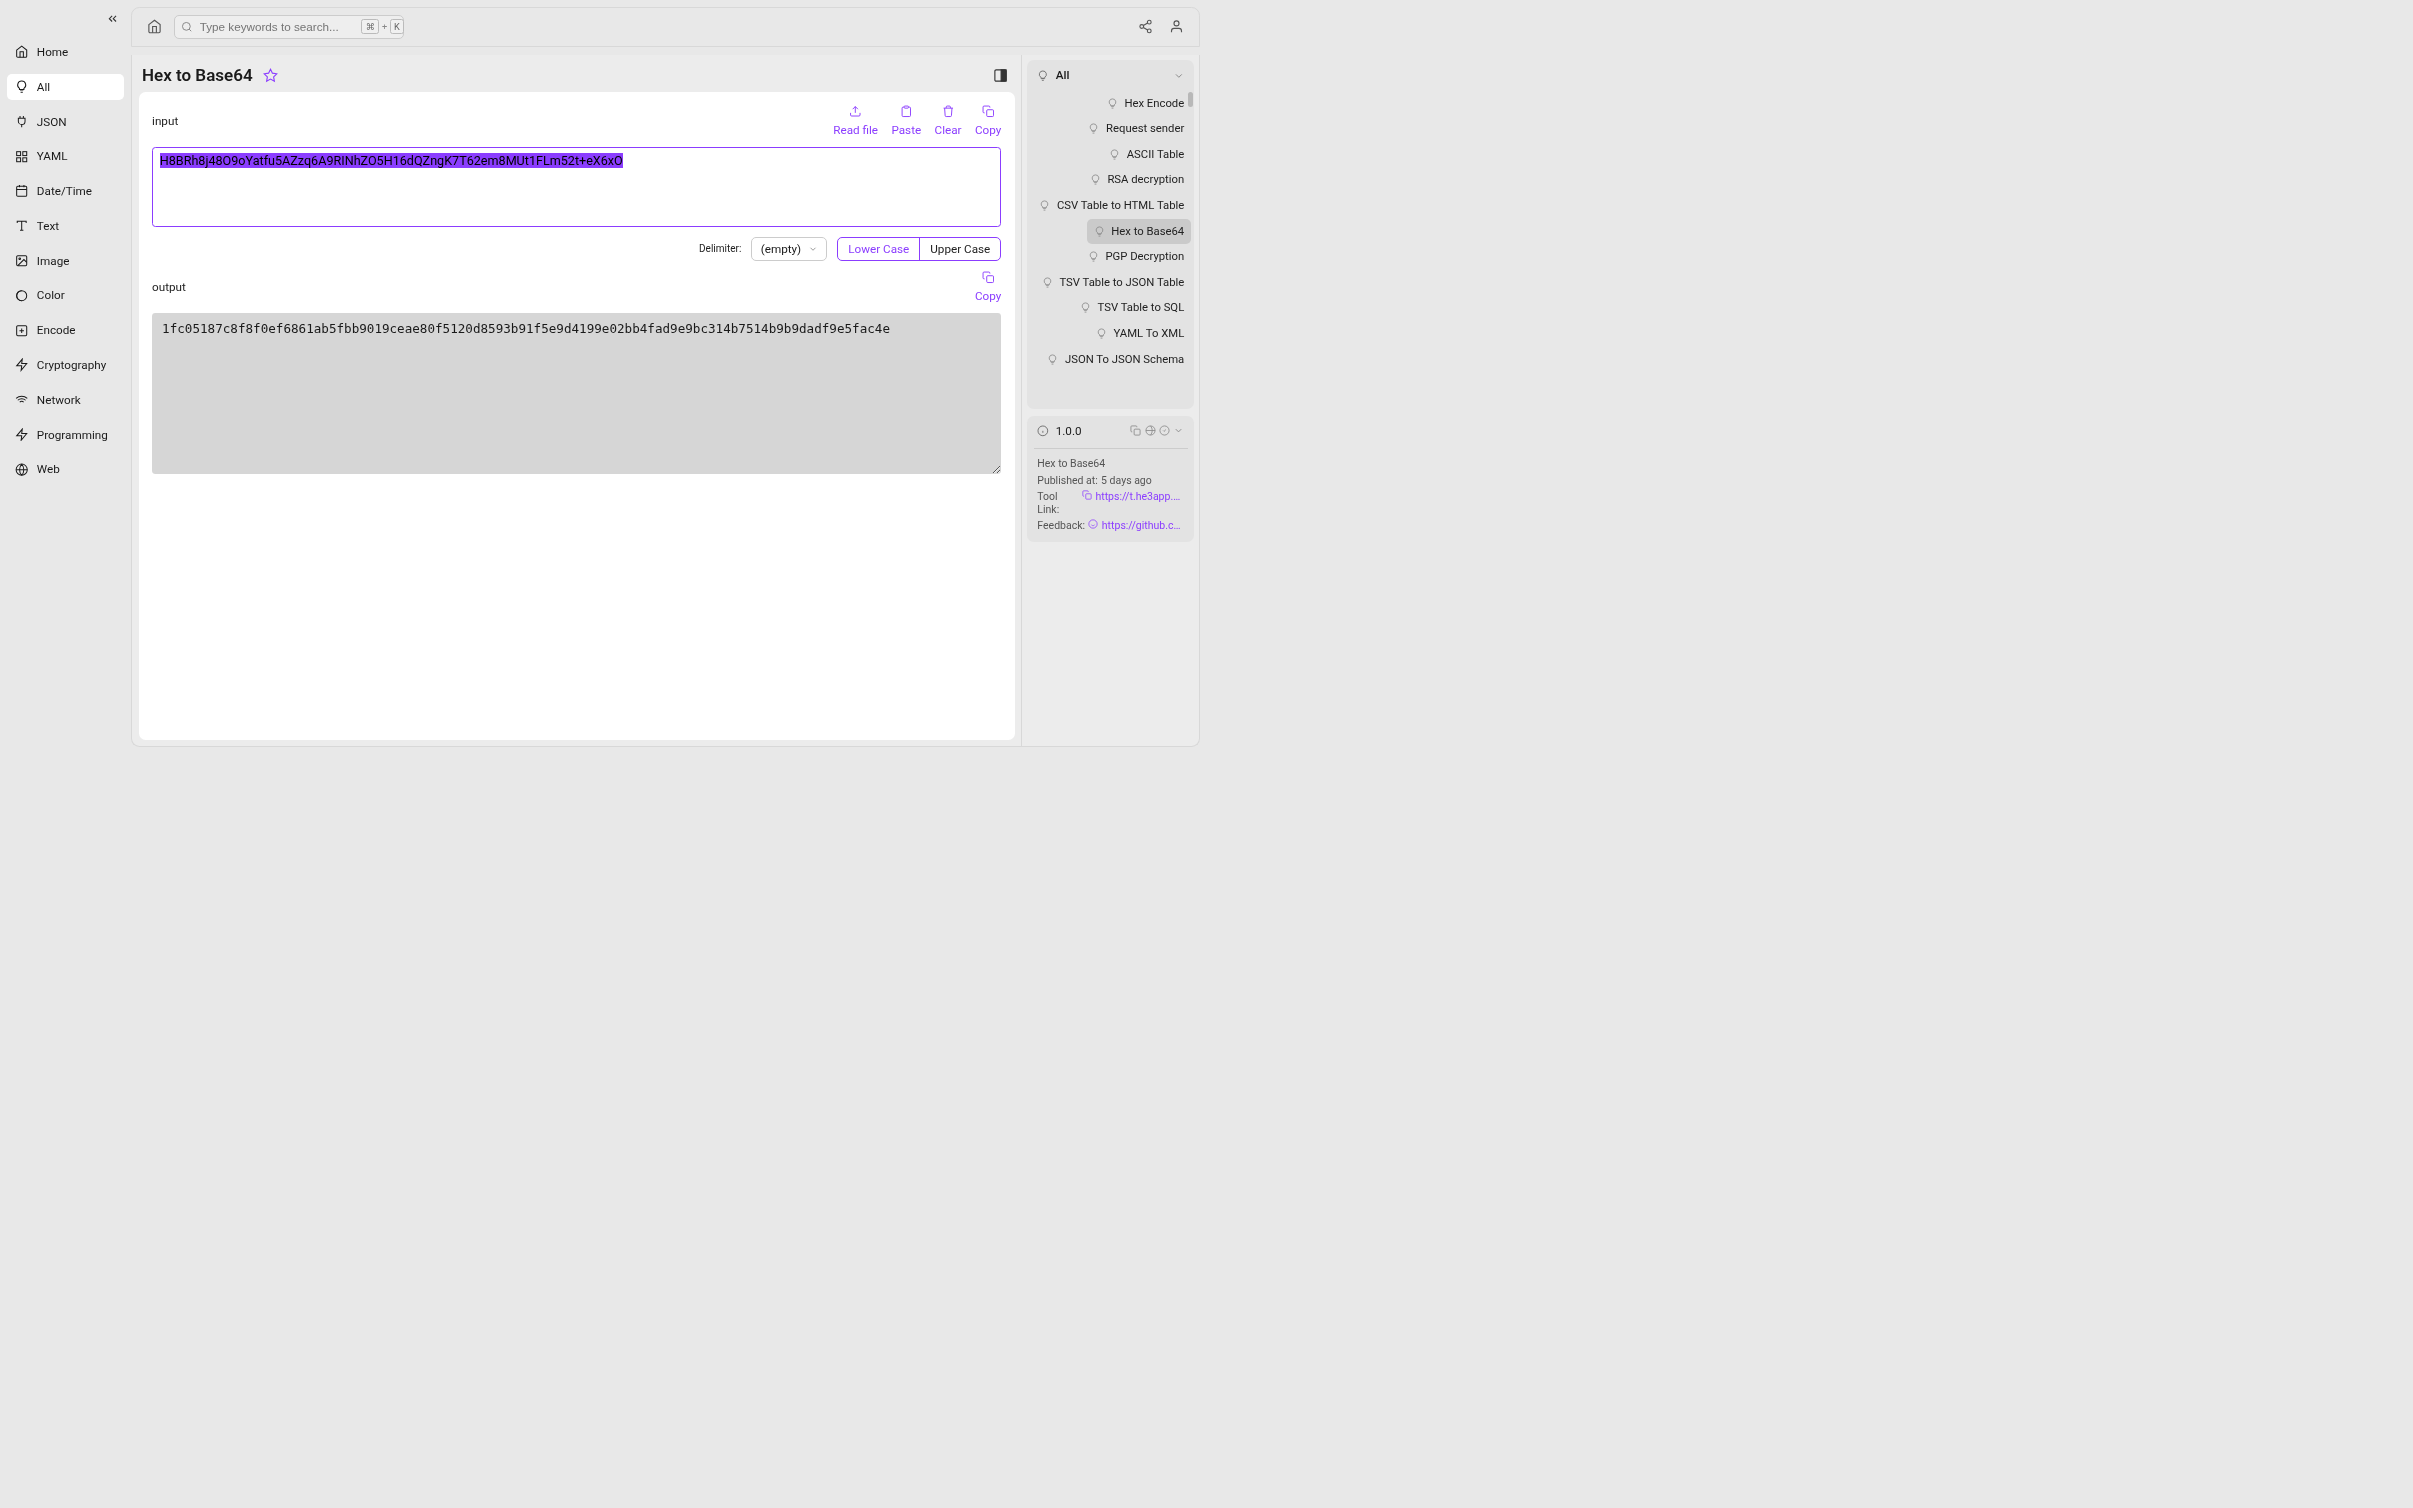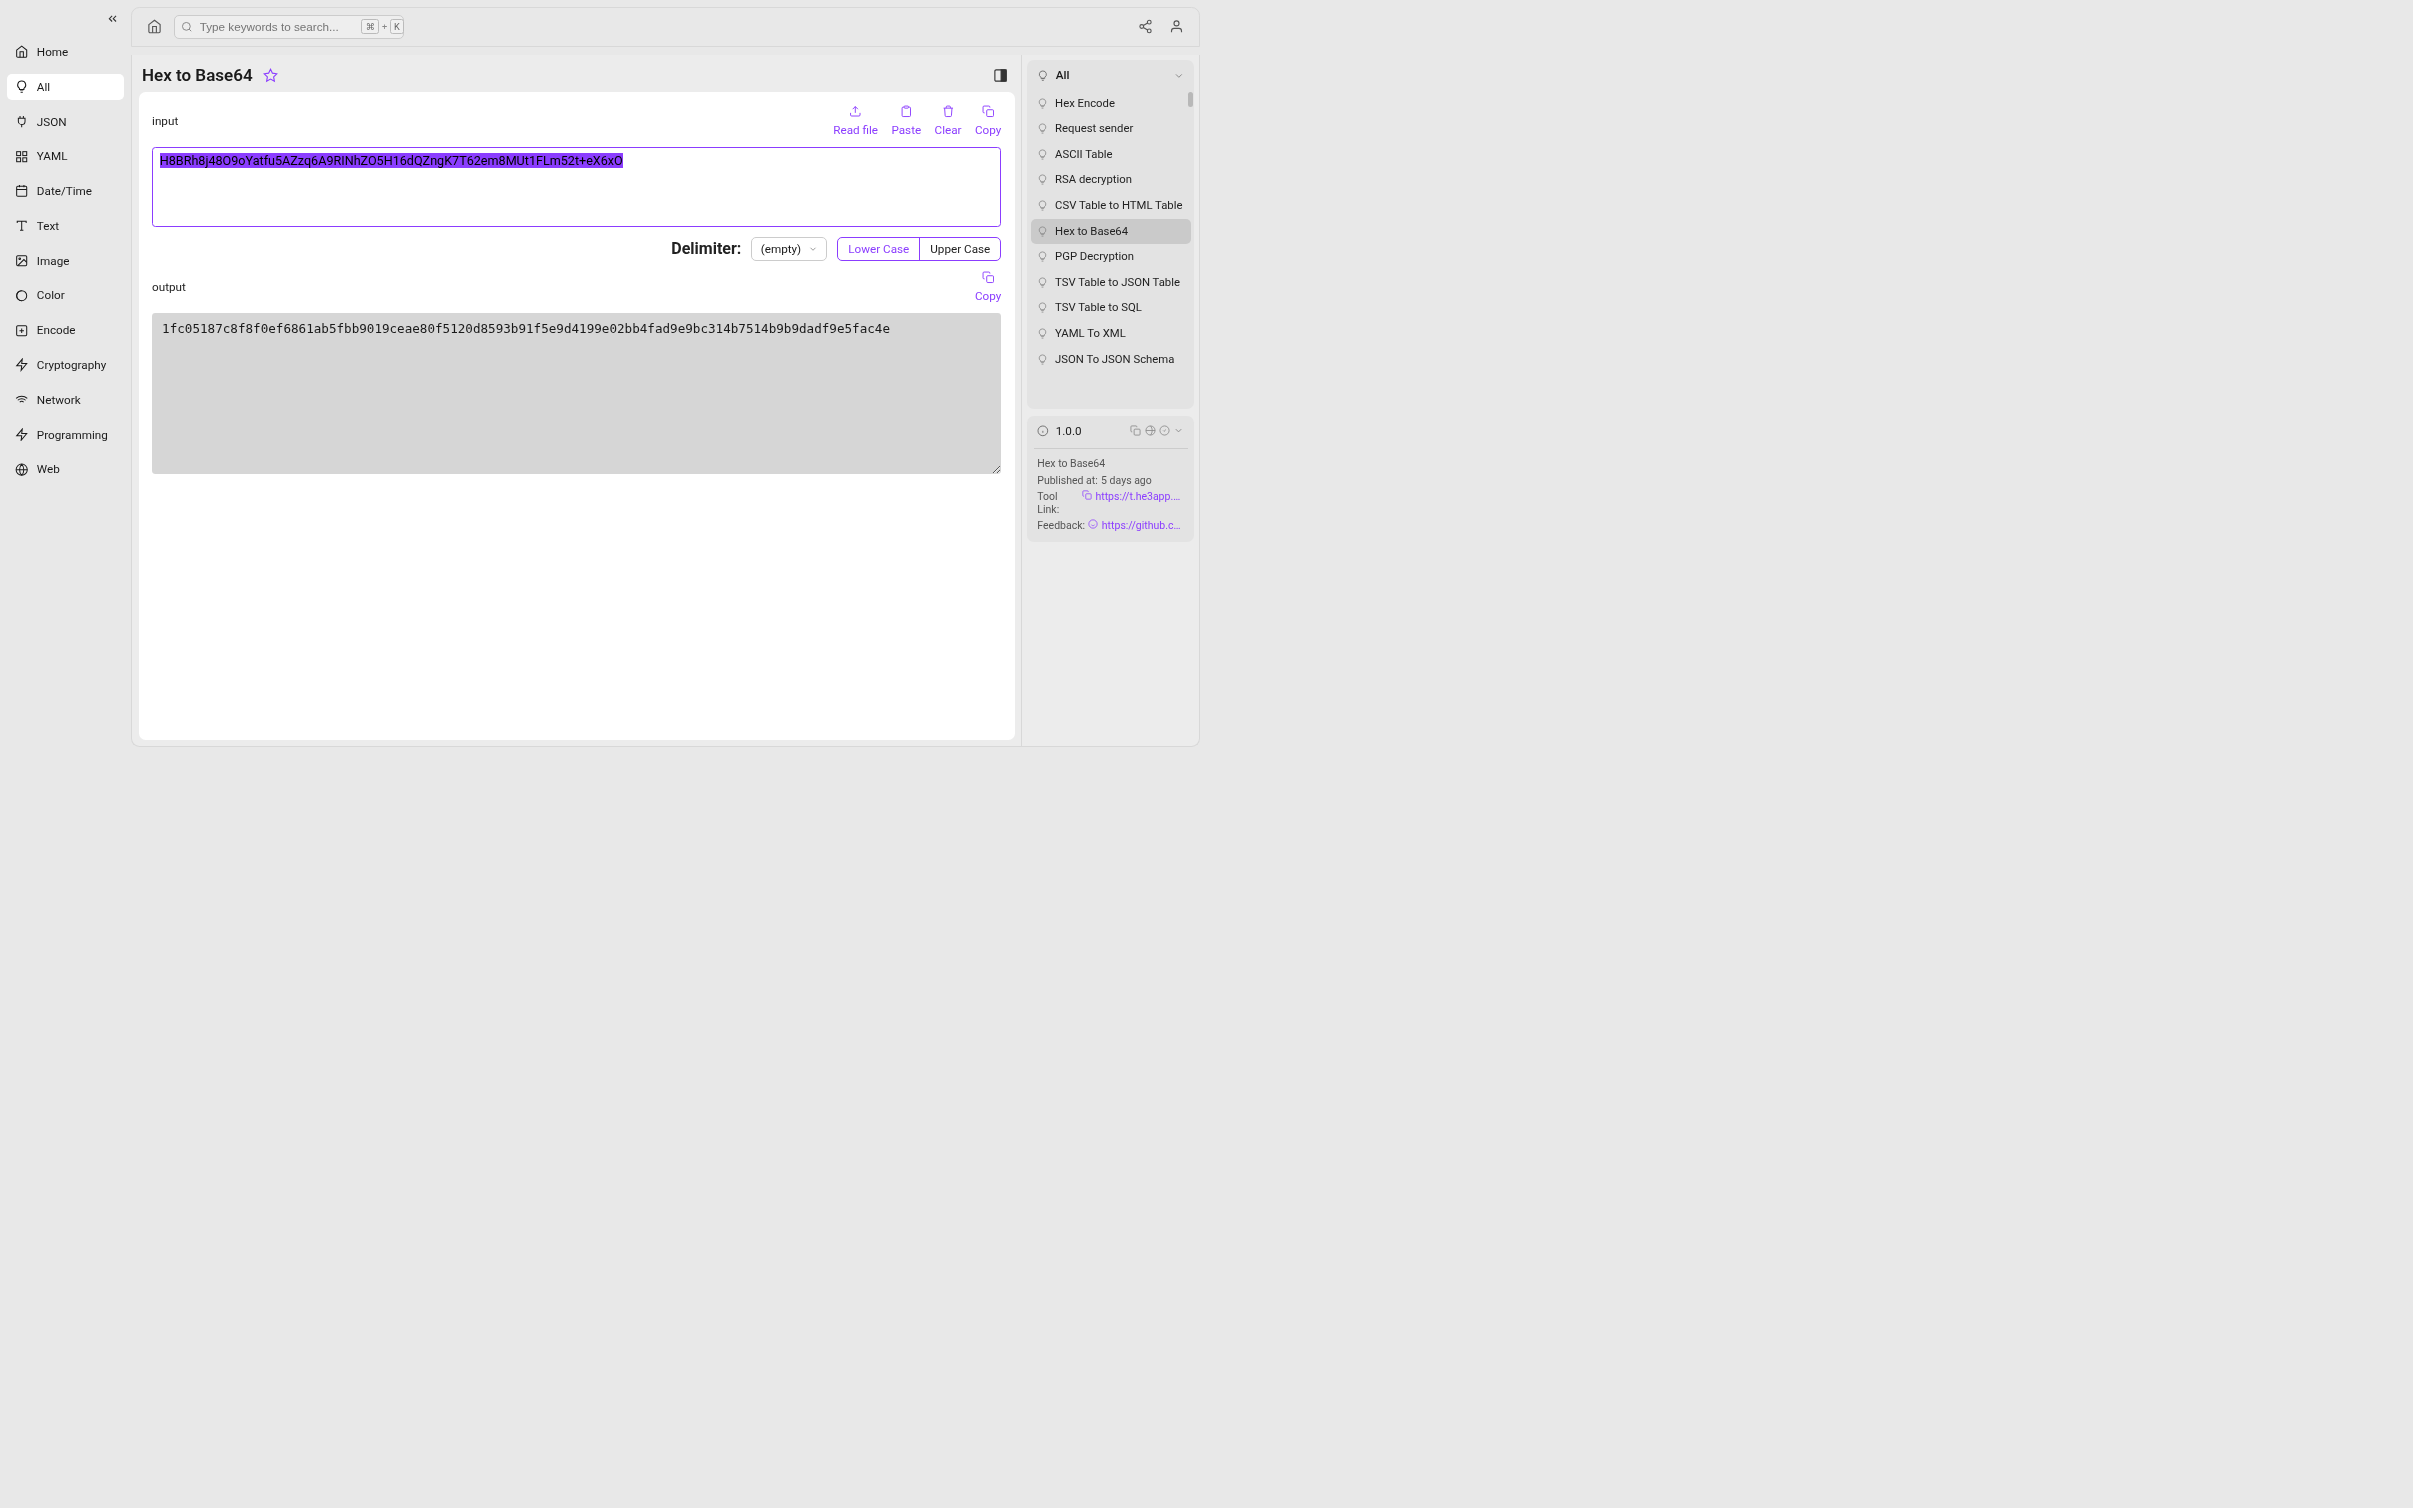--- a/index.html
+++ b/index.html
@@ -192,23 +192,22 @@
       background: #8b3dff;
       color: #000000;
     }
     .options-row {
       display: flex;
       align-items: center;
       justify-content: flex-end;
       gap: 10px;
     }
     .options-label {
-      font-size: 16px;
+      font-size: 10px;
       color: #222;
-      font-weight: bold;
     }
     .select-box {
       border: 0.8px solid #ccc;
       border-radius: 5px;
       padding: 4.2px 8.4px;
       display: flex;
       align-items: center;
       gap: 6.7px;
       cursor: pointer;
       font-size: 11.7px;
@@ -339,20 +338,21 @@
       display: flex;
       gap: 3.4px;
     }
     .rp-scroll-container {
       position: relative;
       flex: 1;
       min-height: 0;
     }
     .rp-all-list {
       height: 318px;
+      align-items: flex-end;
     }
     .tiny-scrollbar {
       position: absolute;
       right: 1.7px;
       top: 32px;
       width: 4.2px;
       height: 15px;
       background: #b8b8b8;
       border-radius: 2.5px;
     }

